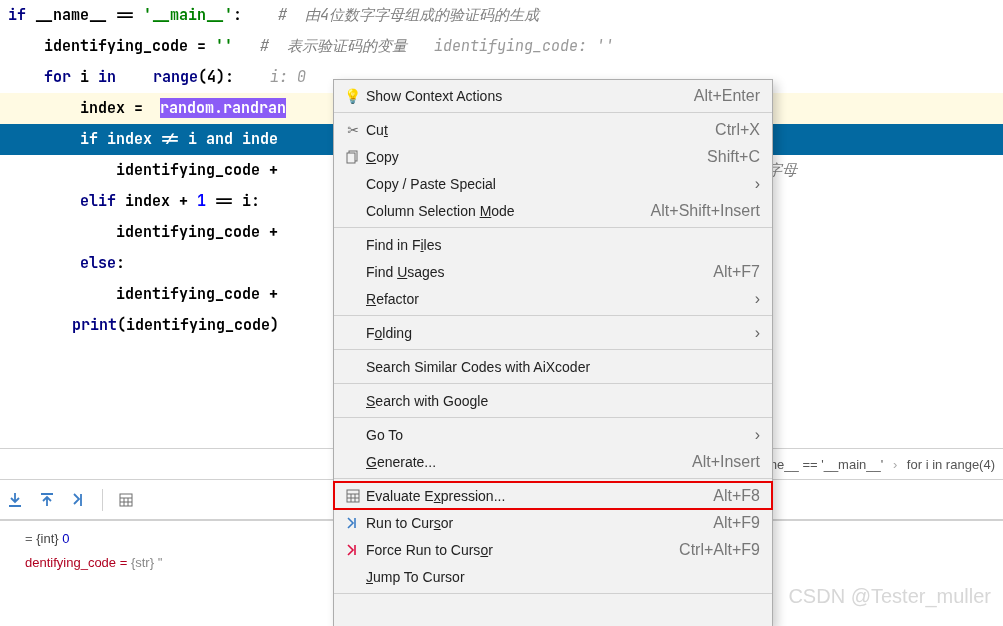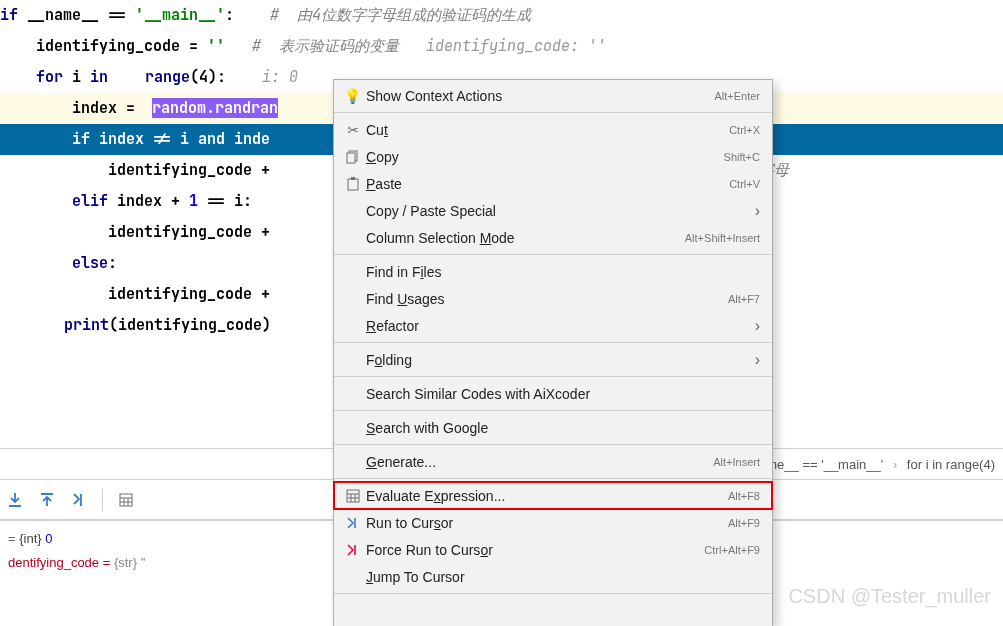--- a/index.html
+++ b/index.html
@@ -12,21 +12,21 @@
       overflow: hidden;
       position: relative;
     }
     .editor {
       position: relative;
       background: #fff;
       height: 448px;
       overflow: hidden;
     }
     .code-line {
-      padding: 0 0 0 0;
+      padding: 0 0 0 8px;
       line-height: 31px;
       height: 31px;
       white-space: pre;
       font-family: "JetBrains Mono", Consolas, monospace;
       font-weight: bold;
       position: relative;
     }
     .kw { color: #000080; font-weight: bold; }
     .builtin { color: #000080; margin-left: 28px; }
     .str { color: #008000; font-weight: bold; }
@@ -69,21 +69,21 @@
       justify-content: center;
       color: #3b7dc6;
     }
     .toolbar .divider {
       width: 1px;
       height: 22px;
       background: #d1d1d1;
     }
 
     .debug-pane {
-      padding: 6px 8px;
+      padding: 6px 25px;
       font-family: -apple-system, "Segoe UI", sans-serif;
       font-size: 13px;
       color: #444;
       border-top: 1px solid #d1d1d1;
     }
     .debug-row {
       line-height: 24px;
     }
     .debug-val { color: #0000c0; }
     .debug-eq { color: #666; }
@@ -111,21 +111,21 @@
     }
     .ctx-icon {
       width: 26px;
       display: flex;
       align-items: center;
       justify-content: center;
       color: #6e6e6e;
     }
     .ctx-label { flex: 1; }
     .ctx-label u { text-decoration: underline; }
-    .ctx-shortcut { color: #777; font-size: 11px; }
+    .ctx-shortcut { color: #777; font-size: 16px; }
     .ctx-sep {
       height: 1px;
       background: #d0d0d0;
       margin: 3px 0;
     }
     .ctx-highlight {
       outline: 2px solid #e80000;
       outline-offset: -1px;
     }
     .chev::after {
@@ -225,30 +225,20 @@
   <div class="ctx-item">
     <span class="ctx-icon">
         <svg width="14" height="14" viewBox="0 0 14 14">
           <rect x="3" y="1" width="8" height="10" stroke="#6e6e6e" fill="none"></rect>
           <rect x="1" y="3" width="8" height="10" stroke="#6e6e6e" fill="#f2f2f2"></rect>
         </svg>
       </span>
     <span class="ctx-label"><u>C</u>opy</span>
     <span class="ctx-shortcut">Shift+C</span>
   </div>
-  <div class="ctx-item">
-    <span class="ctx-icon">
-        <svg width="14" height="14" viewBox="0 0 14 14">
-          <rect x="2" y="2" width="10" height="11" stroke="#6e6e6e" fill="none"></rect>
-          <rect x="5" y="0" width="4" height="3" fill="#6e6e6e"></rect>
-        </svg>
-      </span>
-    <span class="ctx-label"><u>P</u>aste</span>
-    <span class="ctx-shortcut">Ctrl+V</span>
-  </div>
   <div class="ctx-item chev">
     <span class="ctx-icon"></span>
     <span class="ctx-label">Copy / Paste Special</span>
   </div>
   <div class="ctx-item">
     <span class="ctx-icon"></span>
     <span class="ctx-label">Column Selection <u>M</u>ode</span>
     <span class="ctx-shortcut">Alt+Shift+Insert</span>
   </div>
   <div class="ctx-sep"></div>
@@ -274,20 +264,24 @@
   <div class="ctx-item">
     <span class="ctx-icon"></span>
     <span class="ctx-label">Search Similar Codes with AiXcoder</span>
   </div>
   <div class="ctx-sep"></div>
   <div class="ctx-item">
     <span class="ctx-icon"></span>
     <span class="ctx-label"><u>S</u>earch with Google</span>
   </div>
   <div class="ctx-sep"></div>
+  <div class="ctx-item chev">
+    <span class="ctx-icon"></span>
+    <span class="ctx-label">Go To</span>
+  </div>
   <div class="ctx-item">
     <span class="ctx-icon"></span>
     <span class="ctx-label"><u>G</u>enerate...</span>
     <span class="ctx-shortcut">Alt+Insert</span>
   </div>
   <div class="ctx-sep"></div>
   <div class="ctx-item ctx-highlight">
     <span class="ctx-icon">
         <svg width="14" height="14" viewBox="0 0 14 14">
           <rect x="1" y="1" width="12" height="12" stroke="#6e6e6e" fill="none"></rect>

